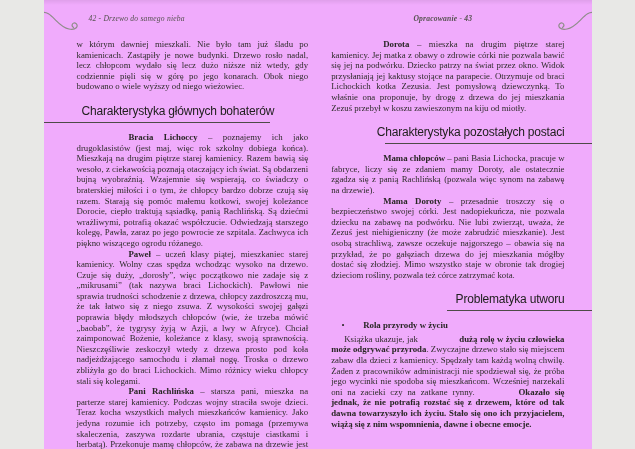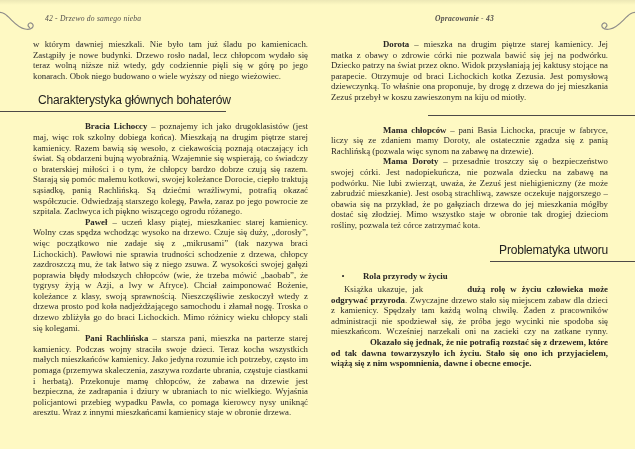--- a/index.html
+++ b/index.html
@@ -1,18 +1,18 @@
 <!DOCTYPE html>
 <html lang="pl"><head>
 <meta charset="utf-8">
 <style>
   html,body { margin:0; padding:0; background:#e8e8e6; }
   .spread {
-    position:relative; width:635px; height:449px; margin:0 auto;
-    background:#fef9c3; overflow:hidden; display:flex;
+    position:relative; width:548px; height:449px; margin:0 auto;
+    background:#f0abfc; overflow:hidden; display:flex;
     font-family:"Liberation Serif", serif; color:#2e2c2a;
   }
   .spread::before {
     content:""; position:absolute; left:0; top:0; right:0; height:5px;
     background:linear-gradient(to bottom, rgba(0,0,0,0.07), rgba(0,0,0,0)); pointer-events:none;
   }
   .page { position:relative; box-sizing:border-box; height:449px; overflow:hidden; }
   .page-left  { width:318px; padding:13px 10px 0 33px; }
   .page-right { width:317px; padding:13px 27px 0 13px; }
 
@@ -58,21 +58,21 @@
 
   <div class="page page-left">
     <span class="flourish flourish-left">
       <svg width="44" height="30" viewBox="0 0 44 30">
         <path d="M1 5 C11 1, 17 19, 29 21 C36 22.5, 39 18, 36 15.5 C33 13.5, 30.5 17.5, 33.5 19.5" fill="none" stroke="#8f8d8a" stroke-width="1.2" stroke-linecap="round"></path>
       </svg>
     </span>
     <div class="running-head rh-left">42 - Drzewo do samego nieba</div>
 
     <div>
-        <p class="para no-indent"><span>w którym dawniej mieszkali. Nie było tam już śladu po kamienicach. Zastąpiły je nowe budynki. Drzewo rosło nadal, lecz chłopcom wydało się teraz wolną niższe niż wtedy, gdy codziennie pięli się w górę po jego konarach. Obok niego budowano o wiele wyższy od niego wieżowiec.</span></p>
+        <p class="para no-indent"><span>w którym dawniej mieszkali. Nie było tam już śladu po kamienicach. Zastąpiły je nowe budynki. Drzewo rosło nadal, lecz chłopcom wydało się lecz dużo niższe niż wtedy, gdy codziennie pięli się w górę po jego konarach. Obok niego budowano o wiele wyższy od niego wieżowiec.</span></p>
       </div>
 
     <div class="heading-block">
       <h2 class="sec-heading h-left">Charakterystyka głównych bohaterów</h2>
       <div class="rule rule-left"></div>
     </div>
 
     <div>
         <p class="para"><b>Bracia Lichoccy</b><span> – poznajemy ich jako drugoklasistów (jest maj, więc rok szkolny dobiega końca). Mieszkają na drugim piętrze starej kamienicy. Razem bawią się wesoło, z ciekawością poznają otaczający ich świat. Są obdarzeni bujną wyobraźnią. Wzajemnie się wspierają, co świadczy o braterskiej miłości i o tym, że chłopcy bardzo dobrze czują się razem. Starają się pomóc małemu kotkowi, swojej koleżance Dorocie, ciepło traktują sąsiadkę, panią Rachlińską. Są dziećmi wrażliwymi, potrafią okazać współczucie. Odwiedzają starszego kolegę, Pawła, zaraz po jego powrocie ze szpitala. Zachwyca ich piękno wiszącego ogrodu różanego.</span></p>
         <p class="para"><b>Paweł</b><span> – uczeń klasy piątej, mieszkaniec starej kamienicy. Wolny czas spędza wchodząc wysoko na drzewo. Czuje się duży, „dorosły”, więc początkowo nie zadaje się z „mikrusami” (tak nazywa braci Lichockich). Pawłowi nie sprawia trudności schodzenie z drzewa, chłopcy zazdroszczą mu, że tak łatwo się z niego zsuwa. Z wysokości swojej gałęzi poprawia błędy młodszych chłopców (wie, że trzeba mówić „baobab”, że tygrysy żyją w Azji, a lwy w Afryce). Chciał zaimponować Bożenie, koleżance z klasy, swoją sprawnością. Nieszczęśliwie zeskoczył wtedy z drzewa prosto pod koła nadjeżdżającego samochodu i złamał nogę. Troska o drzewo zbliżyła go do braci Lichockich. Mimo różnicy wieku chłopcy stali się kolegami.</span></p>
@@ -86,20 +86,21 @@
         <path d="M43 5 C33 1, 27 19, 15 21 C8 22.5, 5 18, 8 15.5 C11 13.5, 13.5 17.5, 10.5 19.5" fill="none" stroke="#8f8d8a" stroke-width="1.2" stroke-linecap="round"></path>
       </svg>
     </span>
     <div class="running-head rh-right">Opracowanie - 43</div>
 
     <div>
         <p class="para"><b>Dorota</b><span> – mieszka na drugim piętrze starej kamienicy. Jej matka z obawy o zdrowie córki nie pozwala bawić się jej na podwórku. Dziecko patrzy na świat przez okno. Widok przysłaniają jej kaktusy stojące na parapecie. Otrzymuje od braci Lichockich kotka Zezusia. Jest pomysłową dziewczynką. To właśnie ona proponuje, by drogę z drzewa do jej mieszkania Zezuś przebył w koszu zawieszonym na kiju od miotły.</span></p>
       </div>
 
     <div class="heading-block">
+      <h2 class="sec-heading h-right">Charakterystyka pozostałych postaci</h2>
       <div class="rule rule-r1"></div>
     </div>
 
     <div>
         <p class="para"><b>Mama chłopców</b><span> – pani Basia Lichocka, pracuje w fabryce, liczy się ze zdaniem mamy Doroty, ale ostatecznie zgadza się z panią Rachlińską (pozwala więc synom na zabawę na drzewie).</span></p>
         <p class="para"><b>Mama Doroty</b><span> – przesadnie troszczy się o bezpieczeństwo swojej córki. Jest nadopiekuńcza, nie pozwala dziecku na zabawę na podwórku. Nie lubi zwierząt, uważa, że Zezuś jest niehigieniczny (że może zabrudzić mieszkanie). Jest osobą strachliwą, zawsze oczekuje najgorszego – obawia się na przykład, że po gałęziach drzewa do jej mieszkania mógłby dostać się złodziej. Mimo wszystko staje w obronie tak drogiej dzieciom rośliny, pozwala też córce zatrzymać kota.</span></p>
       </div>
 
     <div class="heading-block">
       <h2 class="sec-heading h-right">Problematyka utworu</h2>

